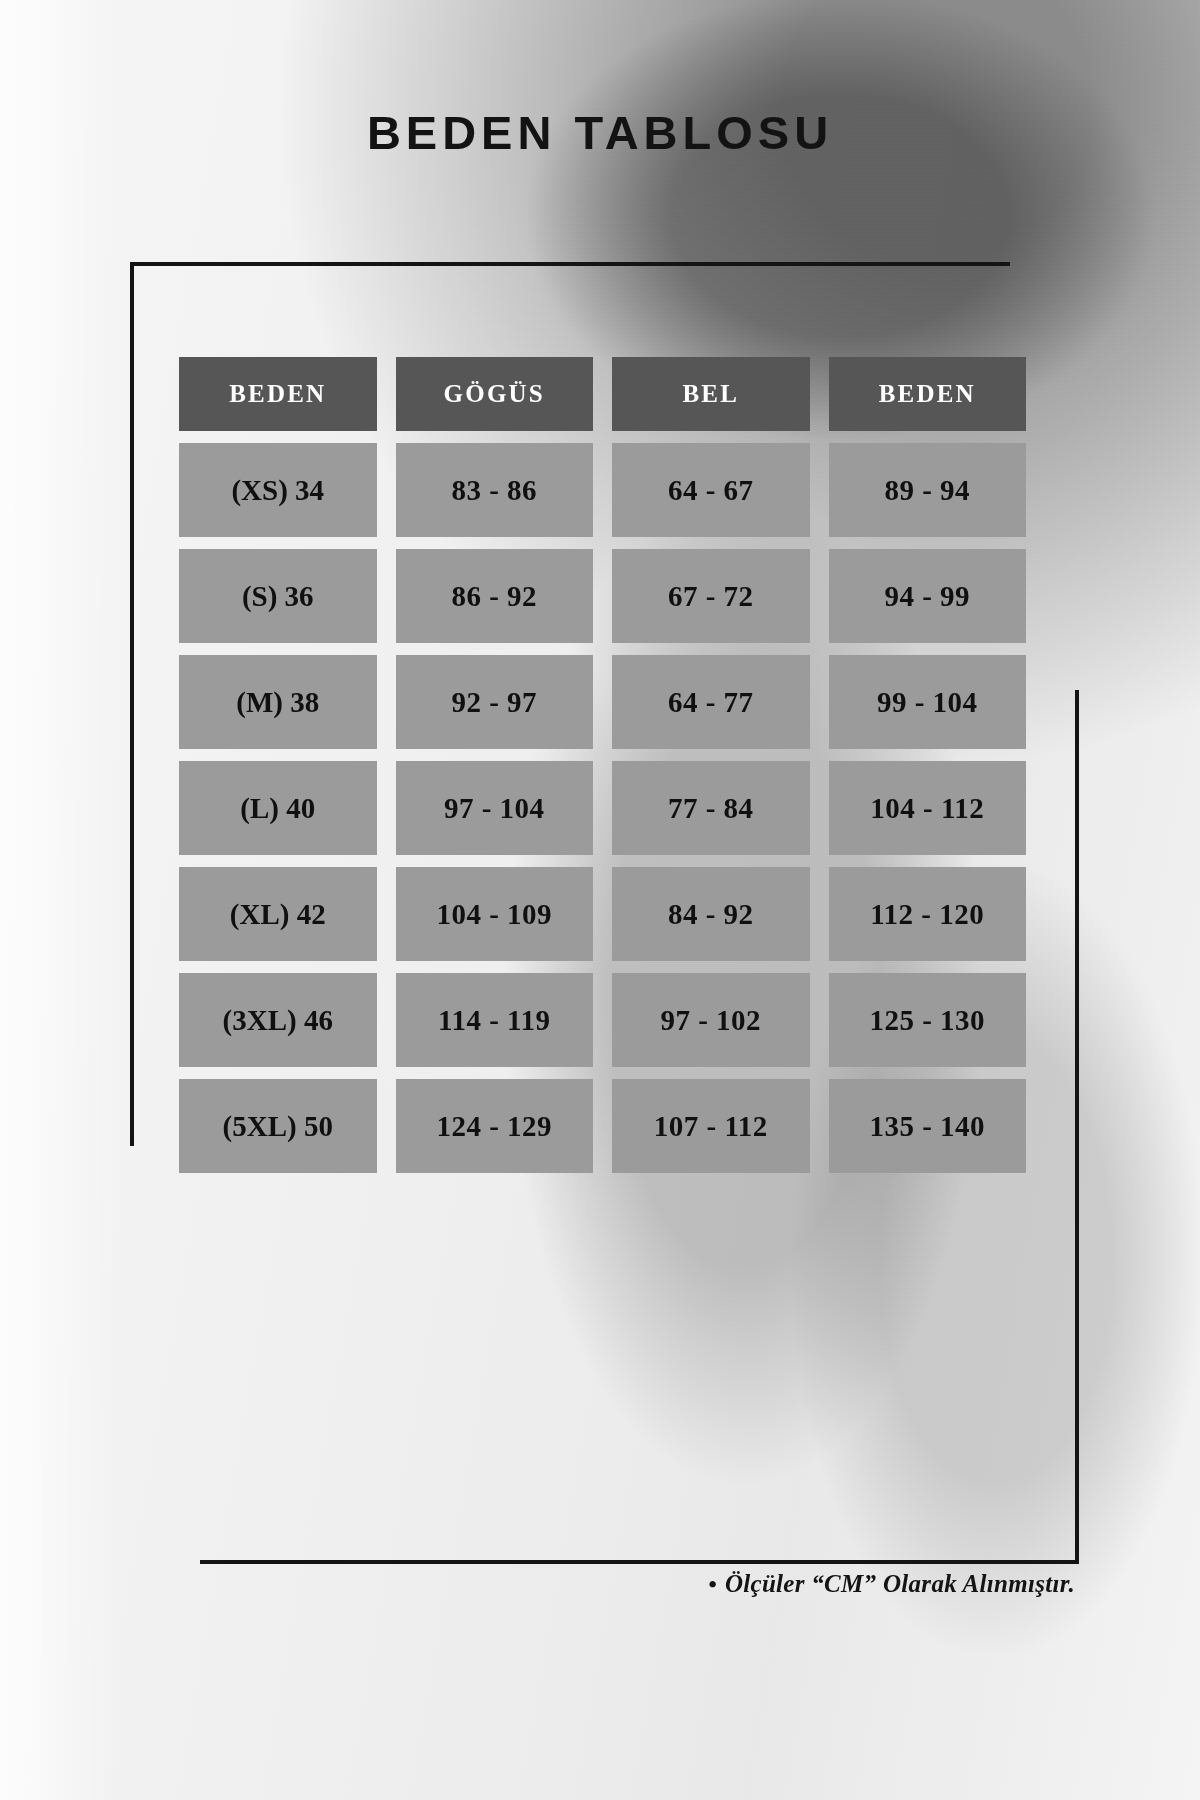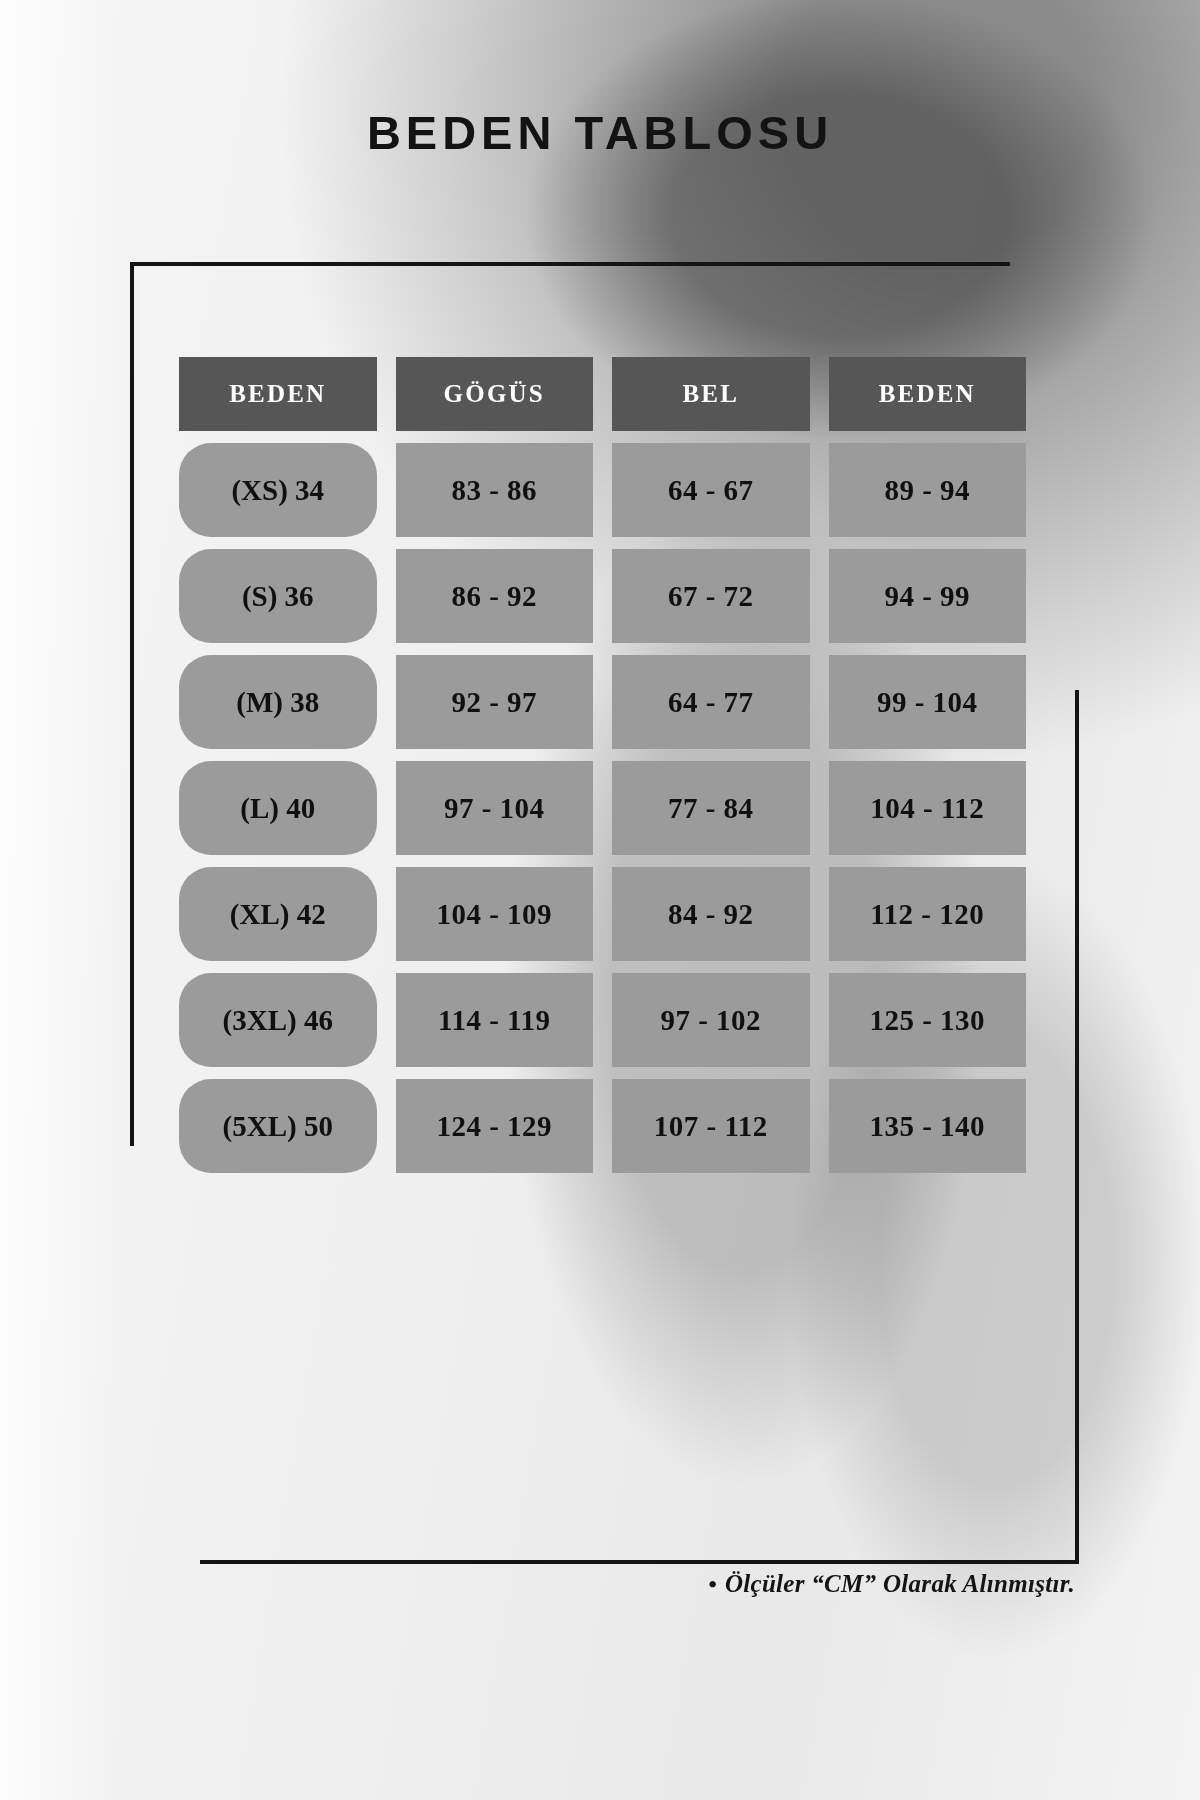--- a/index.html
+++ b/index.html
@@ -117,21 +117,20 @@
     height: 92px;
     font-size: 29px;
     font-weight: bold;
     text-align: center;
     vertical-align: middle;
     font-family: "Liberation Serif", serif;
     letter-spacing: .5px;
   }
   table.size-table td.beden-col {
     letter-spacing: 0px;
-    border-radius: 32px;
   }
 
   
   .footnote {
     position: absolute;
     left: 0;
     top: 1570px;
     width: 1075px;
     text-align: right;
     font-size: 25px;

